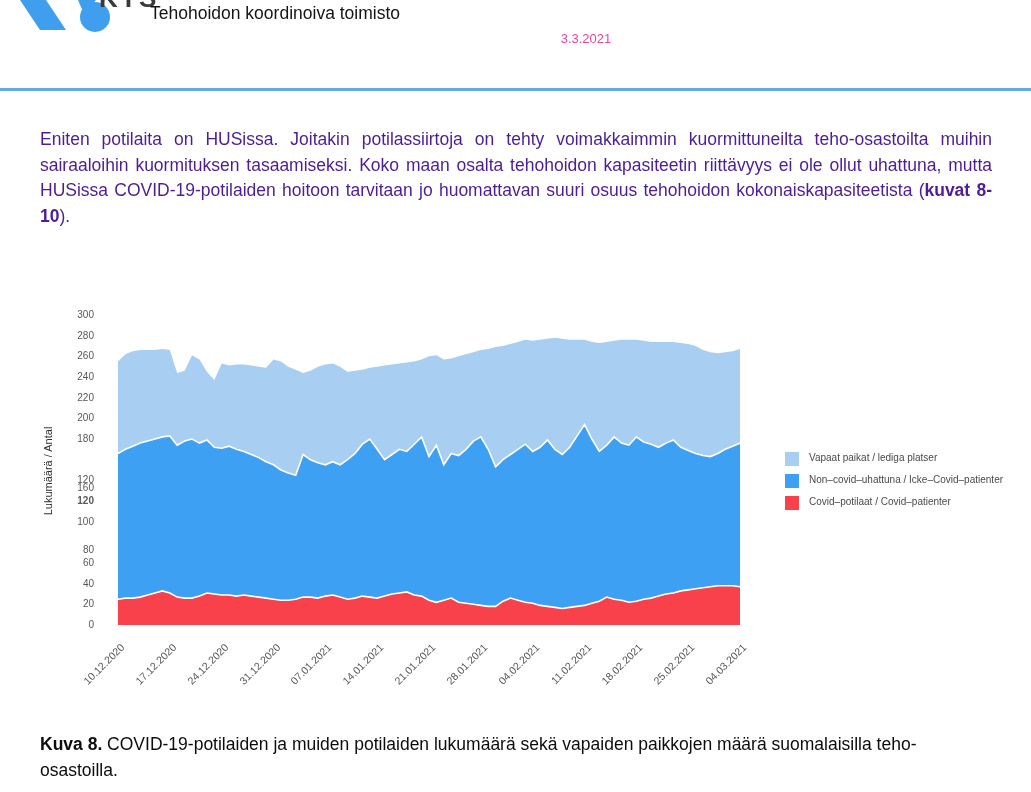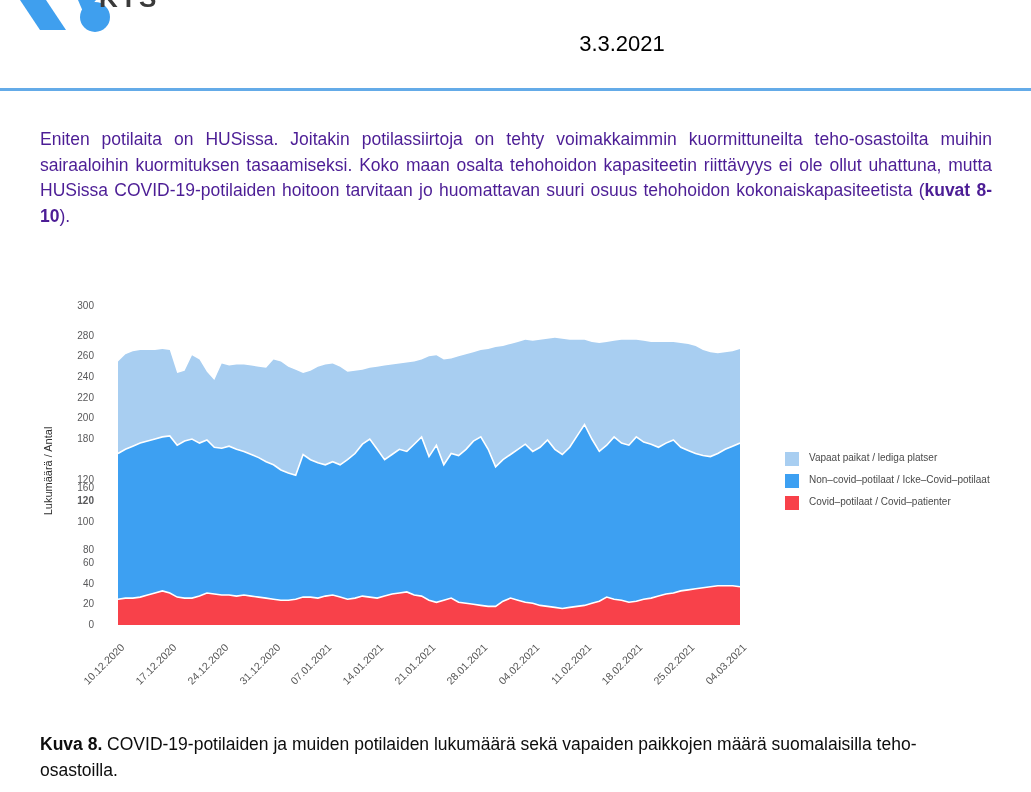--- a/index.html
+++ b/index.html
@@ -7,21 +7,21 @@
     position:relative;width:1031px;height:792px;background:#ffffff;
     overflow:hidden;font-family:"Liberation Sans",sans-serif;color:#111;
   }
   
   .logo-svg{position:absolute;left:0;top:0;}
   .logo-text{
     position:absolute;left:99px;top:-17px;font-size:26px;font-weight:700;
     color:#3a3a3a;letter-spacing:2px;
   }
   .header-title{position:absolute;left:150px;top:3px;font-size:17.5px;color:#141414;}
-  .header-date{position:absolute;left:522px;top:31px;width:200px;text-align:center;font-size:22px;color:#000000;}
+  .header-date{position:absolute;left:486px;top:31px;width:200px;text-align:center;font-size:13px;color:#ec4899;}
   .header-rule{position:absolute;left:0;top:88px;width:1031px;height:2.5px;}
   
   .paragraph{
     position:absolute;left:40px;top:127px;width:952px;
     font-size:17.5px;line-height:25.6px;text-align:justify;color:#4c1d95;
   }
   .caption{
     position:absolute;left:40px;top:732px;width:950px;
     font-size:17.5px;line-height:25.6px;color:#0d0d0d;
   }
@@ -50,20 +50,21 @@
 <body>
 
 <div class="page">
 
   <svg class="logo-svg" width="150" height="34">
     <polygon points="20,0 46,0 66,30 40,30" fill="#3f9fee"></polygon>
     <circle cx="95" cy="17" r="15" fill="#3f9fee"></circle>
     <polygon points="78,0 96,0 84,14" fill="#3f9fee"></polygon>
   </svg>
   <div class="logo-text">KYS</div>
+  <div class="header-title">Tehohoidon koordinoiva toimisto</div>
   <div class="header-date">3.3.2021</div>
   <div class="header-rule" id="header-rule" style="background: rgb(100, 171, 232);"></div>
 
   <div class="paragraph"><span>Eniten potilaita on HUSissa. Joitakin potilassiirtoja on tehty voimakkaimmin kuormittuneilta teho-osastoilta muihin sairaaloihin kuormituksen tasaamiseksi. Koko maan osalta tehohoidon kapasiteetin riittävyys ei ole ollut uhattuna, mutta HUSissa COVID-19-potilaiden hoitoon tarvitaan jo huomattavan suuri osuus tehohoidon kokonaiskapasiteetista (</span><b>kuvat 8-10</b><span>).</span></div>
 
   <div class="chart">
     <div class="ylabel">Lukumäärä / Antal</div>
     <div id="y-ticks">
         <div class="ytick" style="top: 619px;">0</div>
         <div class="ytick" style="top: 598.333px;">20</div>
@@ -73,21 +74,21 @@
         <div class="ytick" style="top: 515.667px;">100</div>
         <div class="ytick" style="top: 495px; font-weight: bold;">120</div>
         <div class="ytick" style="top: 474.333px;">120</div>
         <div class="ytick" style="top: 453.667px; margin-top: 28px;">160</div>
         <div class="ytick" style="top: 433px;">180</div>
         <div class="ytick" style="top: 412.333px;">200</div>
         <div class="ytick" style="top: 391.667px;">220</div>
         <div class="ytick" style="top: 371px;">240</div>
         <div class="ytick" style="top: 350.333px;">260</div>
         <div class="ytick" style="top: 329.667px;">280</div>
-        <div class="ytick" style="top: 300px;">300</div>
+        <div class="ytick" style="top: 309px;">300</div>
       </div>
     <svg id="plot-svg" width="622" height="310">
         <polygon points="0.0,284.2 7.4,283.1 14.8,283.1 22.2,282.1 29.6,280.0 37.0,278.0 44.4,275.9 51.8,278.0 59.2,282.1 66.6,283.1 74.0,283.1 81.5,281.1 88.9,278.0 96.3,279.0 103.7,280.0 111.1,280.0 118.5,281.1 125.9,280.0 133.3,281.1 140.7,282.1 148.1,283.1 155.5,284.2 162.9,285.2 170.3,285.2 177.7,284.2 185.1,282.1 192.5,282.1 199.9,283.1 207.3,281.1 214.7,280.0 222.1,282.1 229.5,284.2 237.0,283.1 244.4,281.1 251.8,282.1 259.2,283.1 266.6,281.1 274.0,279.0 281.4,278.0 288.8,276.9 296.2,280.0 303.6,281.1 311.0,285.2 318.4,287.3 325.8,285.2 333.2,283.1 340.6,287.3 348.0,288.3 355.4,289.3 362.8,290.4 370.2,291.4 377.6,291.4 385.0,286.2 392.5,283.1 399.9,285.2 407.3,287.3 414.7,288.3 422.1,290.4 429.5,291.4 436.9,292.4 444.3,293.5 451.7,292.4 459.1,291.4 466.5,290.4 473.9,288.3 481.3,286.2 488.7,282.1 496.1,284.2 503.5,285.2 510.9,287.3 518.3,286.2 525.7,284.2 533.1,283.1 540.5,281.1 548.0,279.0 555.4,278.0 562.8,275.9 570.2,274.9 577.6,273.8 585.0,272.8 592.4,271.8 599.8,270.7 607.2,270.7 614.6,270.7 622.0,271.8 622.0,310.0 614.6,310.0 607.2,310.0 599.8,310.0 592.4,310.0 585.0,310.0 577.6,310.0 570.2,310.0 562.8,310.0 555.4,310.0 548.0,310.0 540.5,310.0 533.1,310.0 525.7,310.0 518.3,310.0 510.9,310.0 503.5,310.0 496.1,310.0 488.7,310.0 481.3,310.0 473.9,310.0 466.5,310.0 459.1,310.0 451.7,310.0 444.3,310.0 436.9,310.0 429.5,310.0 422.1,310.0 414.7,310.0 407.3,310.0 399.9,310.0 392.5,310.0 385.0,310.0 377.6,310.0 370.2,310.0 362.8,310.0 355.4,310.0 348.0,310.0 340.6,310.0 333.2,310.0 325.8,310.0 318.4,310.0 311.0,310.0 303.6,310.0 296.2,310.0 288.8,310.0 281.4,310.0 274.0,310.0 266.6,310.0 259.2,310.0 251.8,310.0 244.4,310.0 237.0,310.0 229.5,310.0 222.1,310.0 214.7,310.0 207.3,310.0 199.9,310.0 192.5,310.0 185.1,310.0 177.7,310.0 170.3,310.0 162.9,310.0 155.5,310.0 148.1,310.0 140.7,310.0 133.3,310.0 125.9,310.0 118.5,310.0 111.1,310.0 103.7,310.0 96.3,310.0 88.9,310.0 81.5,310.0 74.0,310.0 66.6,310.0 59.2,310.0 51.8,310.0 44.4,310.0 37.0,310.0 29.6,310.0 22.2,310.0 14.8,310.0 7.4,310.0 0.0,310.0" fill="#f8414a"></polygon>
         <polygon points="0.0,138.5 7.4,134.3 14.8,131.2 22.2,128.1 29.6,126.1 37.0,124.0 44.4,121.9 51.8,120.9 59.2,130.2 66.6,126.1 74.0,124.0 81.5,128.1 88.9,125.0 96.3,132.3 103.7,133.3 111.1,131.2 118.5,134.3 125.9,136.4 133.3,139.5 140.7,142.6 148.1,146.7 155.5,149.8 162.9,155.0 170.3,158.1 177.7,160.2 185.1,139.5 192.5,144.7 199.9,147.8 207.3,149.8 214.7,146.7 222.1,149.8 229.5,144.7 237.0,138.5 244.4,129.2 251.8,124.0 259.2,134.3 266.6,144.7 274.0,139.5 281.4,134.3 288.8,136.4 296.2,129.2 303.6,121.9 311.0,141.6 318.4,130.2 325.8,149.8 333.2,138.5 340.6,140.5 348.0,134.3 355.4,126.1 362.8,121.9 370.2,134.3 377.6,151.9 385.0,144.7 392.5,139.5 399.9,134.3 407.3,129.2 414.7,136.4 422.1,132.3 429.5,125.0 436.9,134.3 444.3,139.5 451.7,132.3 459.1,120.9 466.5,109.5 473.9,124.0 481.3,136.4 488.7,130.2 496.1,121.9 503.5,128.1 510.9,130.2 518.3,121.9 525.7,127.1 533.1,129.2 540.5,132.3 548.0,128.1 555.4,125.0 562.8,132.3 570.2,135.4 577.6,138.5 585.0,140.5 592.4,141.6 599.8,138.5 607.2,134.3 614.6,131.2 622.0,128.1 622.0,271.8 614.6,270.7 607.2,270.7 599.8,270.7 592.4,271.8 585.0,272.8 577.6,273.8 570.2,274.9 562.8,275.9 555.4,278.0 548.0,279.0 540.5,281.1 533.1,283.1 525.7,284.2 518.3,286.2 510.9,287.3 503.5,285.2 496.1,284.2 488.7,282.1 481.3,286.2 473.9,288.3 466.5,290.4 459.1,291.4 451.7,292.4 444.3,293.5 436.9,292.4 429.5,291.4 422.1,290.4 414.7,288.3 407.3,287.3 399.9,285.2 392.5,283.1 385.0,286.2 377.6,291.4 370.2,291.4 362.8,290.4 355.4,289.3 348.0,288.3 340.6,287.3 333.2,283.1 325.8,285.2 318.4,287.3 311.0,285.2 303.6,281.1 296.2,280.0 288.8,276.9 281.4,278.0 274.0,279.0 266.6,281.1 259.2,283.1 251.8,282.1 244.4,281.1 237.0,283.1 229.5,284.2 222.1,282.1 214.7,280.0 207.3,281.1 199.9,283.1 192.5,282.1 185.1,282.1 177.7,284.2 170.3,285.2 162.9,285.2 155.5,284.2 148.1,283.1 140.7,282.1 133.3,281.1 125.9,280.0 118.5,281.1 111.1,280.0 103.7,280.0 96.3,279.0 88.9,278.0 81.5,281.1 74.0,283.1 66.6,283.1 59.2,282.1 51.8,278.0 44.4,275.9 37.0,278.0 29.6,280.0 22.2,282.1 14.8,283.1 7.4,283.1 0.0,284.2" fill="#3da0f2"></polygon>
         <polygon points="0.0,46.5 7.4,39.3 14.8,36.2 22.2,35.1 29.6,35.1 37.0,35.1 44.4,34.1 51.8,35.1 59.2,57.9 66.6,55.8 74.0,40.3 81.5,44.4 88.9,56.8 96.3,65.1 103.7,48.6 111.1,50.6 118.5,49.6 125.9,49.6 133.3,50.6 140.7,51.7 148.1,52.7 155.5,44.4 162.9,46.5 170.3,51.7 177.7,54.8 185.1,57.9 192.5,55.8 199.9,51.7 207.3,49.6 214.7,48.6 222.1,51.7 229.5,56.8 237.0,55.8 244.4,54.8 251.8,52.7 259.2,51.7 266.6,50.6 274.0,49.6 281.4,48.6 288.8,47.5 296.2,46.5 303.6,44.4 311.0,41.3 318.4,40.3 325.8,44.4 333.2,43.4 340.6,41.3 348.0,39.3 355.4,37.2 362.8,35.1 370.2,34.1 377.6,32.0 385.0,31.0 392.5,28.9 399.9,26.9 407.3,24.8 414.7,25.8 422.1,24.8 429.5,23.8 436.9,22.7 444.3,23.8 451.7,24.8 459.1,24.8 466.5,24.8 473.9,26.9 481.3,27.9 488.7,26.9 496.1,25.8 503.5,24.8 510.9,24.8 518.3,24.8 525.7,25.8 533.1,26.9 540.5,26.9 548.0,26.9 555.4,26.9 562.8,27.9 570.2,28.9 577.6,31.0 585.0,35.1 592.4,37.2 599.8,38.2 607.2,37.2 614.6,36.2 622.0,34.1 622.0,128.1 614.6,131.2 607.2,134.3 599.8,138.5 592.4,141.6 585.0,140.5 577.6,138.5 570.2,135.4 562.8,132.3 555.4,125.0 548.0,128.1 540.5,132.3 533.1,129.2 525.7,127.1 518.3,121.9 510.9,130.2 503.5,128.1 496.1,121.9 488.7,130.2 481.3,136.4 473.9,124.0 466.5,109.5 459.1,120.9 451.7,132.3 444.3,139.5 436.9,134.3 429.5,125.0 422.1,132.3 414.7,136.4 407.3,129.2 399.9,134.3 392.5,139.5 385.0,144.7 377.6,151.9 370.2,134.3 362.8,121.9 355.4,126.1 348.0,134.3 340.6,140.5 333.2,138.5 325.8,149.8 318.4,130.2 311.0,141.6 303.6,121.9 296.2,129.2 288.8,136.4 281.4,134.3 274.0,139.5 266.6,144.7 259.2,134.3 251.8,124.0 244.4,129.2 237.0,138.5 229.5,144.7 222.1,149.8 214.7,146.7 207.3,149.8 199.9,147.8 192.5,144.7 185.1,139.5 177.7,160.2 170.3,158.1 162.9,155.0 155.5,149.8 148.1,146.7 140.7,142.6 133.3,139.5 125.9,136.4 118.5,134.3 111.1,131.2 103.7,133.3 96.3,132.3 88.9,125.0 81.5,128.1 74.0,124.0 66.6,126.1 59.2,130.2 51.8,120.9 44.4,121.9 37.0,124.0 29.6,126.1 22.2,128.1 14.8,131.2 7.4,134.3 0.0,138.5" fill="#a8cef1"></polygon>
         <polyline points="0.0,284.2 7.4,283.1 14.8,283.1 22.2,282.1 29.6,280.0 37.0,278.0 44.4,275.9 51.8,278.0 59.2,282.1 66.6,283.1 74.0,283.1 81.5,281.1 88.9,278.0 96.3,279.0 103.7,280.0 111.1,280.0 118.5,281.1 125.9,280.0 133.3,281.1 140.7,282.1 148.1,283.1 155.5,284.2 162.9,285.2 170.3,285.2 177.7,284.2 185.1,282.1 192.5,282.1 199.9,283.1 207.3,281.1 214.7,280.0 222.1,282.1 229.5,284.2 237.0,283.1 244.4,281.1 251.8,282.1 259.2,283.1 266.6,281.1 274.0,279.0 281.4,278.0 288.8,276.9 296.2,280.0 303.6,281.1 311.0,285.2 318.4,287.3 325.8,285.2 333.2,283.1 340.6,287.3 348.0,288.3 355.4,289.3 362.8,290.4 370.2,291.4 377.6,291.4 385.0,286.2 392.5,283.1 399.9,285.2 407.3,287.3 414.7,288.3 422.1,290.4 429.5,291.4 436.9,292.4 444.3,293.5 451.7,292.4 459.1,291.4 466.5,290.4 473.9,288.3 481.3,286.2 488.7,282.1 496.1,284.2 503.5,285.2 510.9,287.3 518.3,286.2 525.7,284.2 533.1,283.1 540.5,281.1 548.0,279.0 555.4,278.0 562.8,275.9 570.2,274.9 577.6,273.8 585.0,272.8 592.4,271.8 599.8,270.7 607.2,270.7 614.6,270.7 622.0,271.8" fill="none" stroke="#ffffff" stroke-width="1.6"></polyline>
         <polyline points="0.0,138.5 7.4,134.3 14.8,131.2 22.2,128.1 29.6,126.1 37.0,124.0 44.4,121.9 51.8,120.9 59.2,130.2 66.6,126.1 74.0,124.0 81.5,128.1 88.9,125.0 96.3,132.3 103.7,133.3 111.1,131.2 118.5,134.3 125.9,136.4 133.3,139.5 140.7,142.6 148.1,146.7 155.5,149.8 162.9,155.0 170.3,158.1 177.7,160.2 185.1,139.5 192.5,144.7 199.9,147.8 207.3,149.8 214.7,146.7 222.1,149.8 229.5,144.7 237.0,138.5 244.4,129.2 251.8,124.0 259.2,134.3 266.6,144.7 274.0,139.5 281.4,134.3 288.8,136.4 296.2,129.2 303.6,121.9 311.0,141.6 318.4,130.2 325.8,149.8 333.2,138.5 340.6,140.5 348.0,134.3 355.4,126.1 362.8,121.9 370.2,134.3 377.6,151.9 385.0,144.7 392.5,139.5 399.9,134.3 407.3,129.2 414.7,136.4 422.1,132.3 429.5,125.0 436.9,134.3 444.3,139.5 451.7,132.3 459.1,120.9 466.5,109.5 473.9,124.0 481.3,136.4 488.7,130.2 496.1,121.9 503.5,128.1 510.9,130.2 518.3,121.9 525.7,127.1 533.1,129.2 540.5,132.3 548.0,128.1 555.4,125.0 562.8,132.3 570.2,135.4 577.6,138.5 585.0,140.5 592.4,141.6 599.8,138.5 607.2,134.3 614.6,131.2 622.0,128.1" fill="none" stroke="#ffffff" stroke-width="1.6"></polyline>
       </svg>
     <div id="x-ticks">
         <div class="xtick" style="left: 18px;">10.12.2020</div>
@@ -105,21 +106,21 @@
         <div class="xtick" style="left: 640px;">04.03.2021</div>
       </div>
 
     <div class="legend">
       <div class="legend-row">
         <div class="legend-swatch" style="background: rgb(168, 206, 241);"></div>
         <div class="legend-label">Vapaat paikat / lediga platser</div>
       </div>
       <div class="legend-row">
         <div class="legend-swatch" style="background: rgb(61, 160, 242);"></div>
-        <div class="legend-label">Non–covid–potilaat / Icke–Covid–potilaat</div>
+        <div class="legend-label">Non–covid–uhattuna / Icke–Covid–patienter</div>
       </div>
       <div class="legend-row">
         <div class="legend-swatch" style="background: rgb(248, 65, 74);"></div>
         <div class="legend-label">Covid–potilaat / Covid–patienter</div>
       </div>
     </div>
   </div>
 
   <div class="caption"><b>Kuva 8.</b><span> COVID-19-potilaiden ja muiden potilaiden lukumäärä sekä vapaiden paikkojen määrä suomalaisilla teho-osastoilla.</span></div>
 

